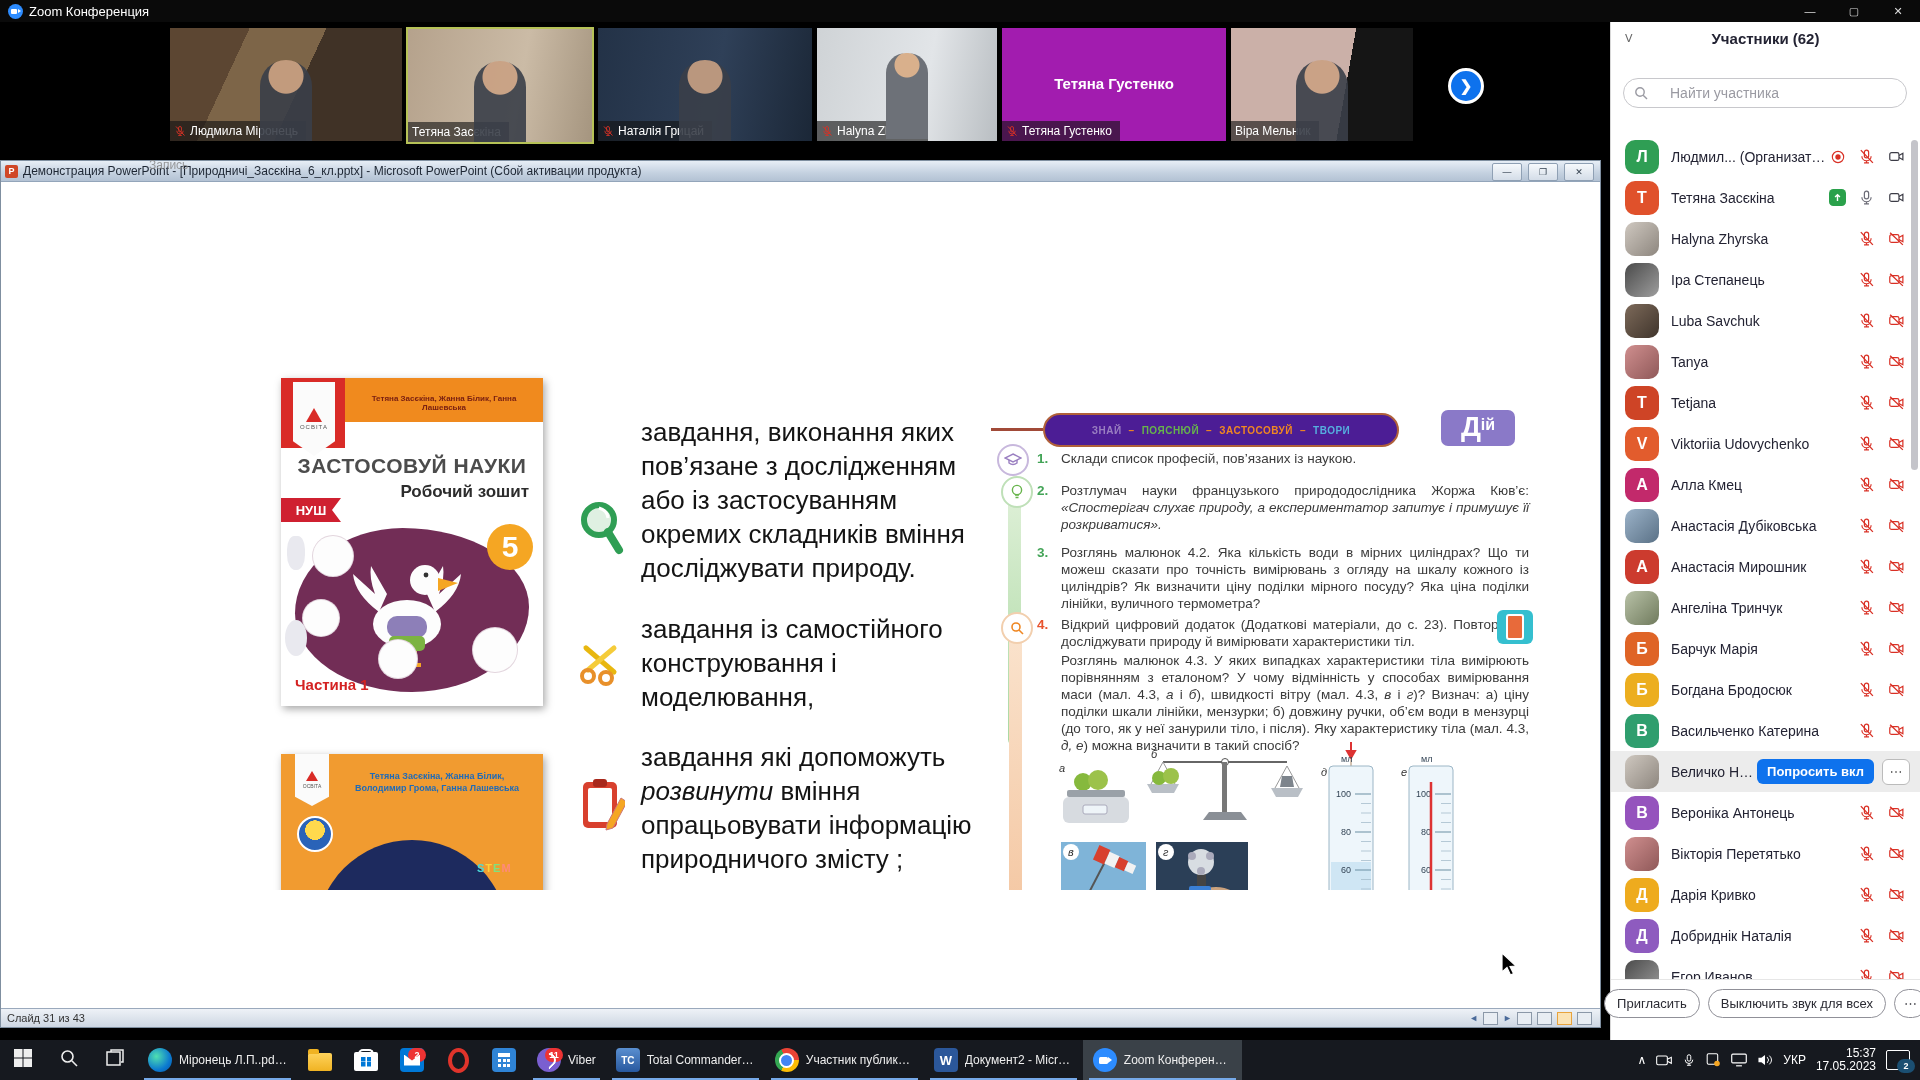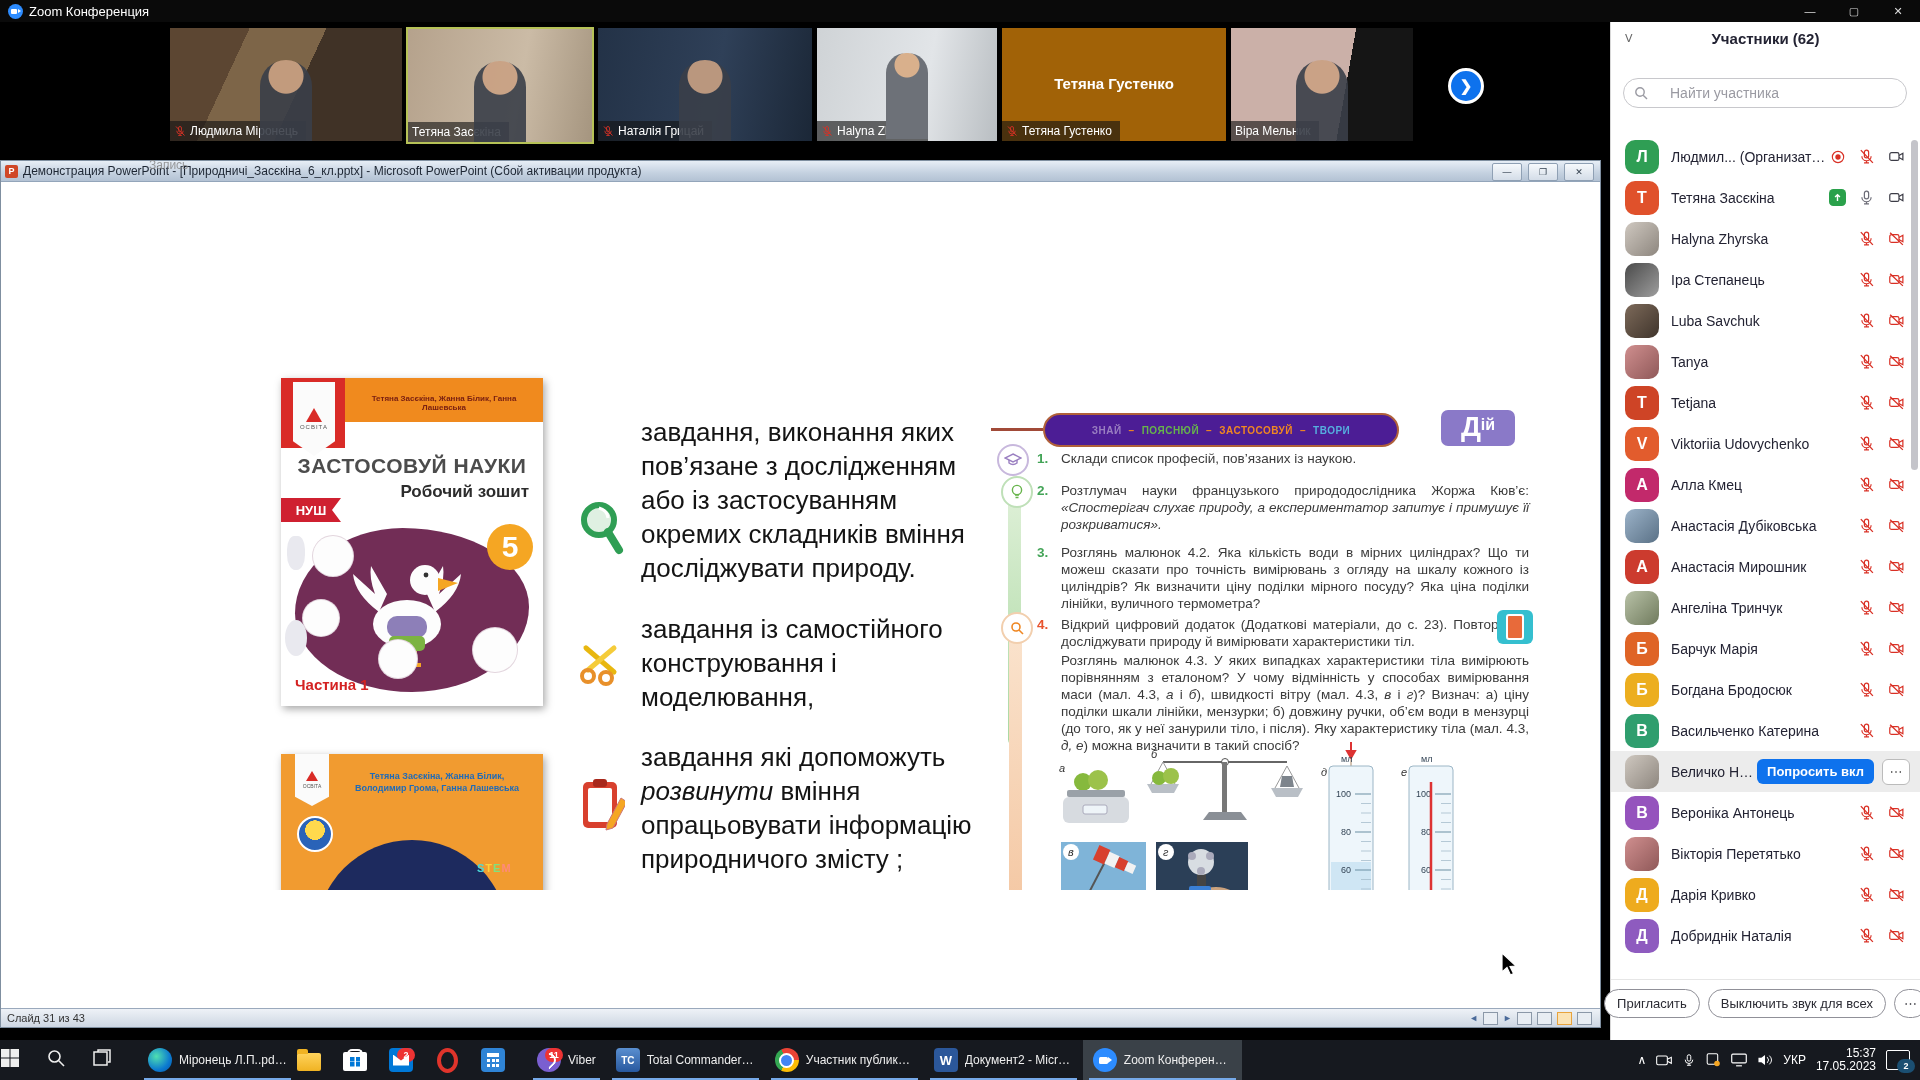--- a/index.html
+++ b/index.html
@@ -22,21 +22,21 @@
   .vtile{position:relative;height:113px;background:#1e1e1e;overflow:hidden;border:1px solid #000;}
   .vtile.active{border:2px solid #b6c257;}
   .bg-office{background:linear-gradient(115deg,#5c4632 0 28%,#7d6548 28% 55%,#403226 55%);}
   .bg-office:after,.bg-beige:after,.bg-dark-blue:after,.bg-pink:after{content:"";position:absolute;left:50%;top:28%;width:52px;height:90px;transform:translateX(-50%);
      background:radial-gradient(circle at 50% 18%, #caa183 0 17px, transparent 18px),linear-gradient(#3a3f49 0 0);border-radius:26px 26px 0 0;opacity:.9;}
   .bg-beige{background:linear-gradient(100deg,#b5a28c,#cbbba6 60%,#a5957f);}
   .bg-dark-blue{background:linear-gradient(100deg,#233247,#2f4058 55%,#1b2737);}
   .bg-light{background:linear-gradient(100deg,#cfd3d6,#e2e5e8 60%,#b9bec2);}
   .bg-light:after{content:"";position:absolute;left:50%;top:22%;width:42px;height:86px;transform:translateX(-50%);
      background:radial-gradient(circle at 50% 14%, #d9b08c 0 12px, transparent 13px),linear-gradient(#6d7178 0 0);border-radius:20px 20px 0 0;}
-  .bg-novideo{background:#a16207;}
+  .bg-novideo{background:#a21caf;}
   .bg-pink{background:linear-gradient(100deg,#cbb0a8 0 62%,#151515 62%);}
   .vname{position:absolute;left:0;bottom:0;background:rgba(20,20,20,.62);color:#fff;font-size:12px;
          padding:3px 8px 3px 4px;display:flex;align-items:center;gap:4px;max-width:95%;white-space:nowrap;}
   .vcenter{position:absolute;left:0;right:0;top:42%;text-align:center;color:#fff;font-size:15px;font-weight:bold;}
   #varrow{left:1448px;top:68px;width:30px;height:30px;border-radius:50%;background:#0e72ed;border:3px solid #fff;
           color:#fff;display:flex;align-items:center;justify-content:center;font-size:15px;font-weight:bold;cursor:pointer;}
 
   
   #ppt{left:0;top:160px;width:1601px;height:868px;background:#fff;border:1px solid #7f8fa0;box-sizing:border-box;}
   #ppt-bar{left:0;top:0;width:100%;height:21px;background:linear-gradient(#e7eef6,#c4d1e0 60%,#b3c2d4);display:flex;align-items:center;border-bottom:1px solid #93a5ba;box-sizing:border-box;}
@@ -146,21 +146,21 @@
   .pmore{width:26px;height:24px;border:1px solid #bbb;border-radius:6px;background:#fff;color:#444;font-size:13px;
          display:flex;align-items:center;justify-content:center;margin-right:10px;}
   #p-scroll{position:absolute;right:2px;top:118px;width:7px;height:330px;border-radius:4px;background:#c4c4ca;}
   #p-foot{position:absolute;left:0;bottom:14px;width:100%;height:46px;background:#fff;border-top:1px solid #e6e6e6;
           display:flex;align-items:center;justify-content:center;gap:8px;}
   .fbtn{border:1px solid #909098;border-radius:16px;background:#fff;color:#2b2b33;font-size:13px;padding:6px 12px;white-space:nowrap;}
   .fbtn.sm{padding:6px 9px;}
 
   
   #taskbar{left:0;top:1040px;width:1920px;height:40px;background:#16191f;display:flex;align-items:stretch;}
-  .tbtn{display:flex;align-items:center;justify-content:flex-start;position:relative;color:#e8e8e8;}
+  .tbtn{display:flex;align-items:center;justify-content:center;position:relative;color:#e8e8e8;}
   .tbtn.iconly{width:46px;}
   .tbtn.labeled{padding:0 10px;gap:7px;max-width:158px;}
   .tbtn.running:after{content:"";position:absolute;left:6px;right:6px;bottom:0;height:2px;background:#76a9e8;}
   .tbtn.activeapp{background:#3a4148;}
   .tlabel{font-size:12px;color:#eee;white-space:nowrap;overflow:hidden;text-overflow:ellipsis;max-width:108px;}
   .app-icon{width:24px;height:24px;flex:0 0 24px;position:relative;border-radius:4px;display:flex;align-items:center;justify-content:center;}
   .i-edge{border-radius:50%;background:radial-gradient(circle at 35% 35%,#4fe0b0,#0b79d0 62%,#0a579e);}
   .i-folder{background:linear-gradient(#ffd35c,#f0b323);border-radius:2px;height:18px;margin-top:4px;}
   .i-folder:before{content:"";position:absolute;left:0;top:-4px;width:11px;height:5px;background:#f0b323;border-radius:2px 2px 0 0;}
   .i-store{background:#fff;border-radius:2px;height:19px;width:20px;margin-top:3px;}
@@ -1080,20 +1080,40 @@
             </span>
             <span class="ic">
               <svg width="19" height="17" viewBox="0 0 24 24">
                 <rect x="2.5" y="6.5" width="13" height="11" rx="2.5" fill="none" stroke="#d93025" stroke-width="1.7"></rect>
                 <path d="M15.5 10.5 21 7.5v9l-5.5-3" fill="none" stroke="#d93025" stroke-width="1.7"></path>
                 <path d="M3 4l18 17" stroke="#d93025" stroke-width="1.9"></path>
               </svg>
             </span>
           </span>
         </div>
+        <div class="prow" style="top: 842px;">
+          <div class="pav photo2"></div>
+          <span class="pname">Егор Иванов</span>
+          <span class="picons">
+            <span class="ic">
+              <svg width="17" height="17" viewBox="0 0 24 24">
+                <rect x="9" y="3" width="6" height="11" rx="3" fill="none" stroke="#d93025" stroke-width="1.7"></rect>
+                <path d="M5.5 11.5a6.5 6.5 0 0 0 13 0M12 18v3M8.5 21h7" fill="none" stroke="#d93025" stroke-width="1.7"></path>
+                <path d="M4 3l17 18" stroke="#d93025" stroke-width="1.9"></path>
+              </svg>
+            </span>
+            <span class="ic">
+              <svg width="19" height="17" viewBox="0 0 24 24">
+                <rect x="2.5" y="6.5" width="13" height="11" rx="2.5" fill="none" stroke="#d93025" stroke-width="1.7"></rect>
+                <path d="M15.5 10.5 21 7.5v9l-5.5-3" fill="none" stroke="#d93025" stroke-width="1.7"></path>
+                <path d="M3 4l18 17" stroke="#d93025" stroke-width="1.9"></path>
+              </svg>
+            </span>
+          </span>
+        </div>
       </div>
     <div id="p-scroll"></div>
     <div id="p-foot">
         <button class="fbtn">Пригласить</button>
         <button class="fbtn">Выключить звук для всех</button>
         <button class="fbtn sm">⋯</button>
       </div>
   </div>
 
   <div class="b" id="taskbar">

